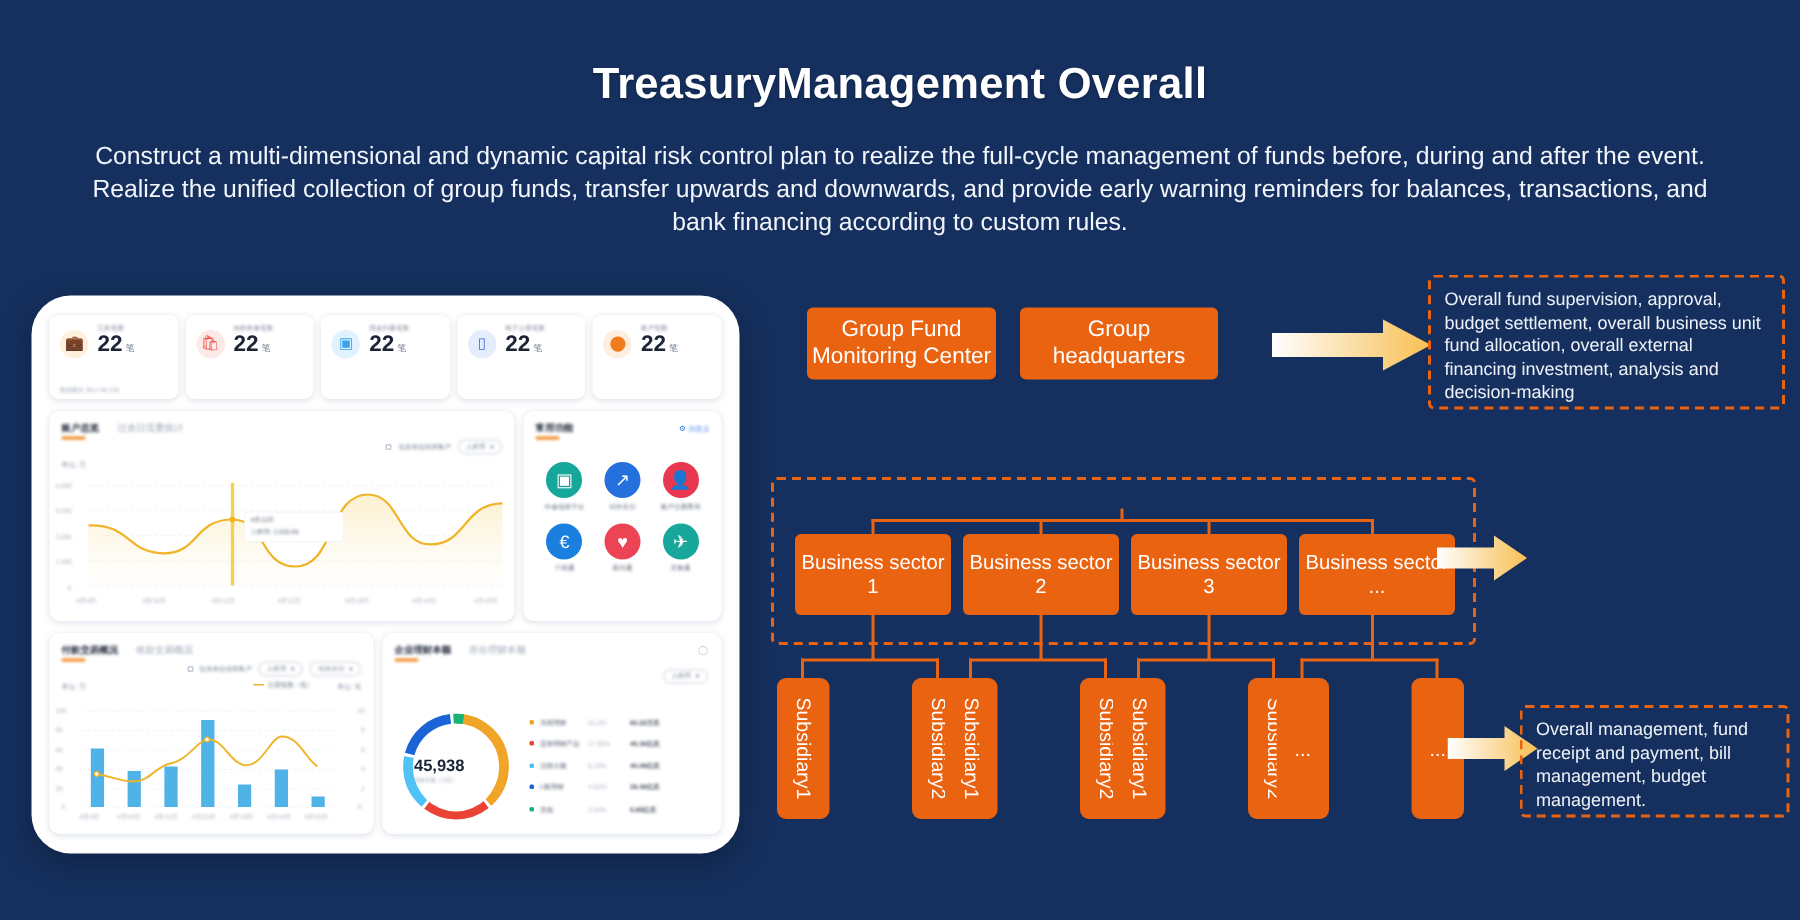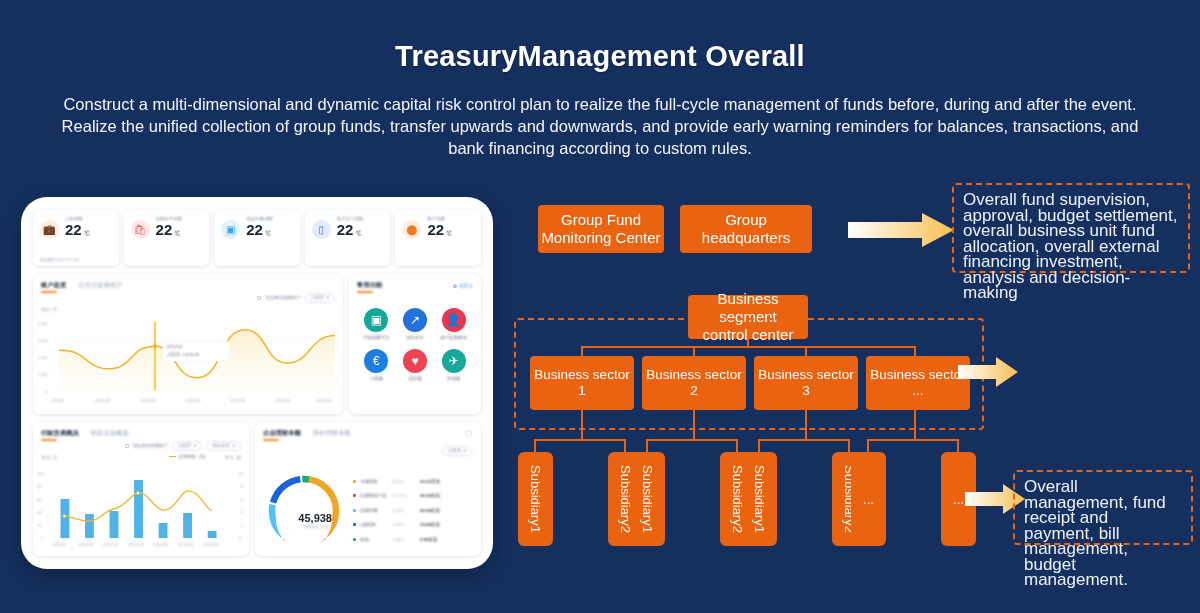--- a/index.html
+++ b/index.html
@@ -94,23 +94,23 @@
   .app-cell { display: flex; flex-direction: column; align-items: center; gap: 3px; }
   .app-icon { width: 24px; height: 24px; border-radius: 50%; display:flex; align-items:center; justify-content:center; font-size: 12px; color: #fff; }
   .app-name { font-size: 4.4px; color: #5a6478; }
 
   
   .bot-row { display: flex; gap: 6px; flex: 1; }
 
   
   .donut-wrap { position: absolute; left: 12px; top: 52px; width: 74px; height: 74px; }
   .donut-hole {
-    position: absolute; left: 9px; top: 18px; width: 56px; height: 56px;
+    position: absolute; left: 9px; top: 11px; width: 56px; height: 56px;
     background: #fff; border-radius: 50%;
-    display: flex; flex-direction: column; align-items: flex-end; justify-content: center;
+    display: flex; flex-direction: column; align-items: flex-start; justify-content: center;
   }
   .donut-val { font-size: 11px; font-weight: bold; color: #1b2435; }
   .donut-sub { font-size: 3.6px; color: #98a2b3; margin-top: 1px; }
   .legend { position: absolute; left: 98px; top: 52px; width: 112px; }
   .legend-row { display: flex; align-items: center; height: 14.5px; font-size: 4.4px; }
   .lg-dot { width: 3px; height: 3px; border-radius: 1px; margin-right: 4px; }
   .lg-name { width: 32px; color: #4b5668; }
   .lg-pct { width: 28px; color: #aab2c0; }
   .lg-amt { color: #3a4557; font-weight: bold; }
 
@@ -125,21 +125,21 @@
     position: absolute; background: #ea6310; border-radius: 6px;
     color: #fff; display: flex; align-items: center; justify-content: center;
     font-size: 13px;
   }
   .vbox span { writing-mode: vertical-rl; }
   .dots-box { position: absolute; background: #ea6310; border-radius: 6px; color: #fff;
     display: flex; align-items: center; justify-content: center; font-size: 13px; }
   .dashbox { position: absolute; border: 2px dashed #ea6310; border-radius: 4px; }
   .note {
     position: absolute; border: 2px dashed #ea6310; border-radius: 4px;
-    padding: 7px 9px; font-size: 17px; line-height: 15.5px; color: #eef2f8;
+    padding: 7px 9px; font-size: 12px; line-height: 15.5px; color: #eef2f8;
   }
   .conn { position: absolute; background: #ea6310; }
   .arrow { position: absolute; }
 </style>
 </head>
 <body>
 
 <div class="page-title">TreasuryManagement Overall</div>
 <div class="page-desc">Construct a multi-dimensional and dynamic capital risk control plan to realize the full-cycle management of funds before, during and after the event. Realize the unified collection of group funds, transfer upwards and downwards, and provide early warning reminders for balances, transactions, and bank financing according to custom rules.</div>
 
@@ -428,21 +428,20 @@
       <linearGradient id="ag1" x1="0" y1="0" x2="1" y2="0">
         <stop offset="0%" stop-color="#ffffff"></stop>
           <stop offset="100%" stop-color="#f7bf52"></stop>
       </linearGradient>
     </defs>
     <path d="M0,10 L74,10 L74,1 L106,18 L74,35 L74,26 L0,26 Z" fill="url(#ag1)"></path>
   </svg>
 
   <div class="note" style="left:442px;top:3px;width:238px;height:90px">Overall fund supervision, approval, budget settlement, overall business unit fund allocation, overall external financing investment, analysis and decision-making</div>
 
-  <div class="obox" style="left:178px;top:115px;width:120px;height:44px">Business segment<br>control center</div>
 
   <div class="dashbox" style="left:4px;top:138px;width:470px;height:112px"></div>
 
   <div class="conn" style="left:237px;top:159px;width:2px;height:8px"></div>
   <div class="conn" style="left:71px;top:166px;width:334px;height:2px"></div>
   <div class="conn" style="left:71px;top:166px;width:2px;height:10px"></div>
   <div class="conn" style="left:183px;top:166px;width:2px;height:10px"></div>
   <div class="conn" style="left:295px;top:166px;width:2px;height:10px"></div>
   <div class="conn" style="left:404px;top:166px;width:2px;height:10px"></div>
 

